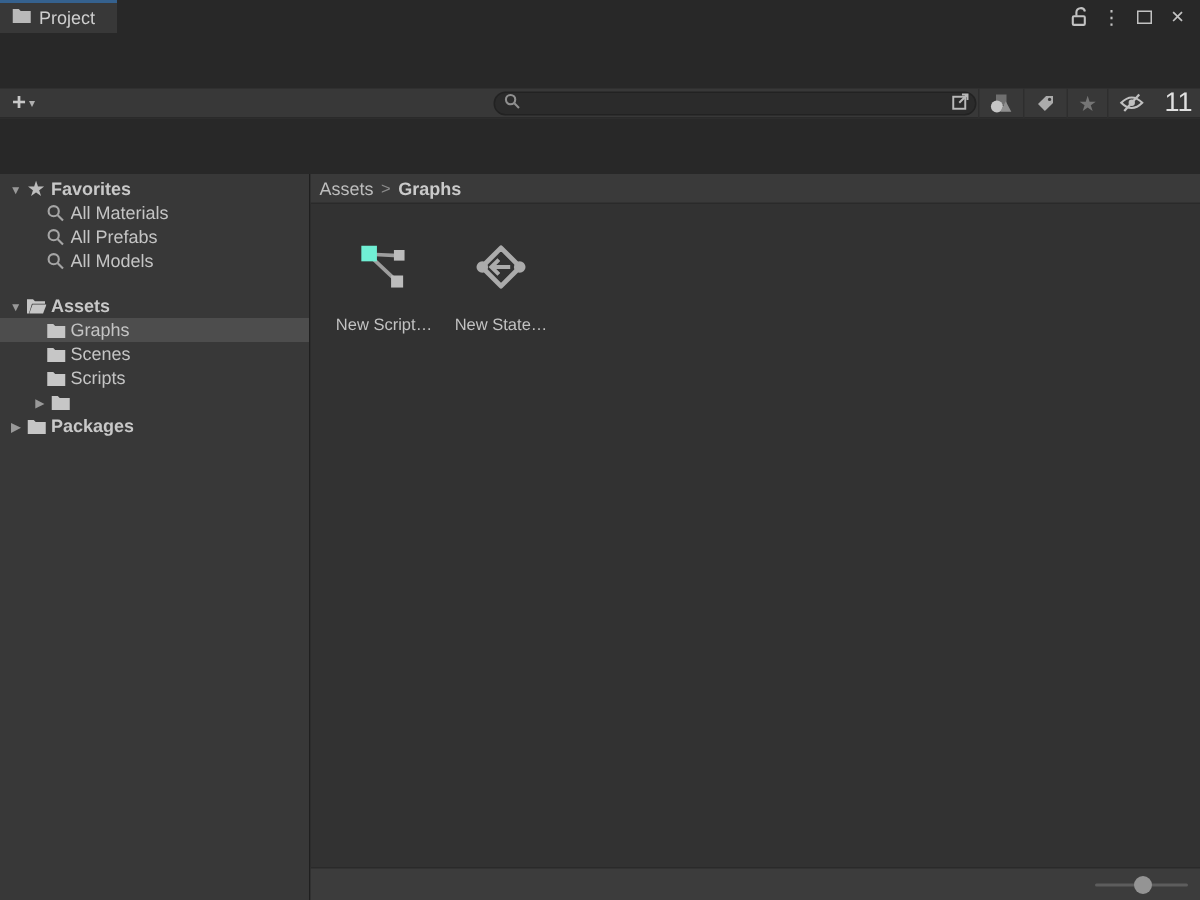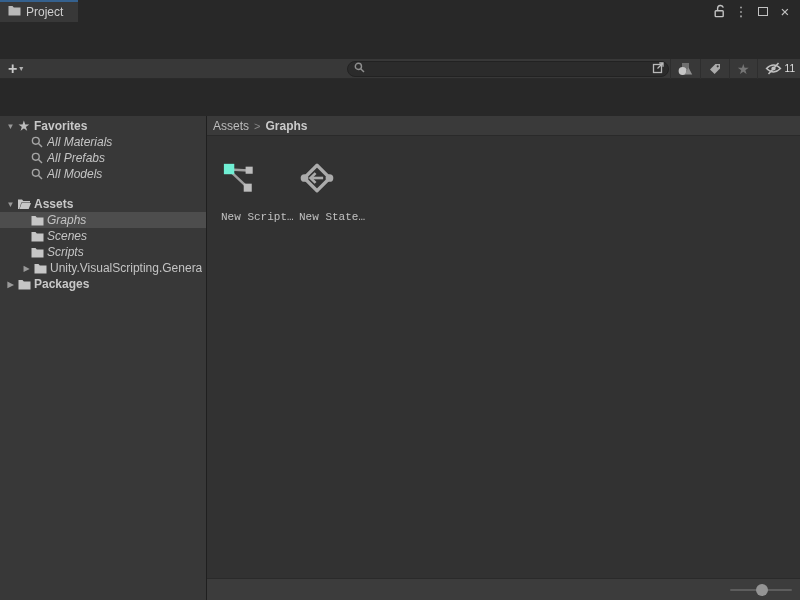--- a/index.html
+++ b/index.html
@@ -21,44 +21,44 @@
   
   .toolbar { height:20px; background:#383838; border-bottom:1px solid #2a2a2a; display:flex; align-items:center; flex:0 0 auto; }
   .plus-btn { display:flex; align-items:center; padding:0 6px 0 8px; height:100%; }
   .plus-glyph { font-size:16px; color:#c8c8c8; font-weight:bold; line-height:1; }
   .dd-arrow { font-size:8px; color:#b0b0b0; margin-left:2px; }
   .tb-spacer { flex:1; }
   .searchbox { width:322px; height:16px; background:#2b2b2b; border:1px solid #222; border-radius:8px; display:flex; align-items:center; padding:0 3px 0 6px; margin-right:1px; }
   .searchbox input { flex:1; background:transparent; border:none; outline:none; color:#cfcfcf; font-size:11px; font-family:"Liberation Sans",sans-serif; min-width:0; }
   .tb-sep { width:1px; height:20px; background:#2e2e2e; }
   .tb-btn { height:20px; display:flex; align-items:center; justify-content:center; padding:0 7px; }
-  .hidden-count { color:#e0e0e0; font-size:10px; margin-left:3px; }
+  .hidden-count { color:#e0e0e0; font-size:18px; margin-left:13px; }
 
   
   .body { flex:1; display:flex; min-height:0; }
   .sidebar { width:207px; background:#383838; border-right:1px solid #1f1f1f; padding-top:2px; overflow:hidden; flex:0 0 auto; }
   .row { height:16px; display:flex; align-items:center; white-space:nowrap; overflow:hidden; }
   .row .tri { width:13px; text-align:center; font-size:8px; color:#999; flex:0 0 auto; margin-left:4px; }
   .row.header { font-weight:bold; color:#c8c8c8; }
   .row .ic { flex:0 0 auto; display:flex; align-items:center; justify-content:center; width:14px; margin-right:3px; }
-  .row.child { padding-left:30px;font-style:italic; }
+  .row.child { padding-left:30px; }
   .row.child2 { padding-left:20px; }
   .row .lbl { overflow:hidden; white-space:nowrap; }
   .row.selected { background:#4d4d4d; }
   .sb-gap { height:14px; }
   .fav-star { color:#bdbdbd; font-size:12px; }
 
   
   .main { flex:1; display:flex; flex-direction:column; min-width:0; }
   .breadcrumb { height:20px; background:#3a3a3a; border-bottom:1px solid #2a2a2a; display:flex; align-items:center; padding-left:6px; gap:5px; flex:0 0 auto; }
   .crumb { color:#bdbdbd; }
   .crumb.current { font-weight:bold; color:#cacaca; }
   .crumb-sep { color:#8a8a8a; font-size:11px; }
   .content { flex:1; background:#323232; padding:24px 0 0 14px; display:flex; align-items:flex-start; gap:8px; min-height:0; }
-  .asset { width:70px; display:flex; flex-direction:column; align-items:flex-start;font-family:Liberation Mono, monospace; }
+  .asset { width:70px; display:flex; flex-direction:column; align-items:center; }
   .asset .thumb { width:36px; height:36px; display:flex; align-items:center; justify-content:center; }
   .asset .alabel { margin-top:15px; font-size:11px; color:#c2c2c2; white-space:nowrap; }
 
   
   .statusbar { height:22px; background:#3c3c3c; border-top:1px solid #2a2a2a; display:flex; align-items:center; justify-content:flex-end; padding-right:8px; flex:0 0 auto; }
   .slider { position:relative; width:62px; height:12px; display:flex; align-items:center; }
   .slider .track { width:100%; height:2px; background:#5d5d5d; border-radius:1px; }
   .slider .knob { position:absolute; left:26px; top:0; width:12px; height:12px; border-radius:50%; background:#949494; }
 </style>
 </head>
@@ -218,21 +218,20 @@
         </span>
         <span class="lbl">Scripts</span>
       </div>
       <div class="row child2">
         <span class="tri" style="margin-left:0;">▶</span>
         <span class="ic">
           <svg width="13" height="11" viewBox="0 0 13 11">
               <path d="M0.5 1h4l1.3 1.4h6.7v8H0.5z" fill="#c6c6c6"></path>
             </svg>
         </span>
-        <span class="lbl">Unity.VisualScripting.Genera</span>
       </div>
       <div class="row header">
         <span class="tri">▶</span>
         <span class="ic">
           <svg width="13" height="11" viewBox="0 0 13 11">
               <path d="M0.5 1h4l1.3 1.4h6.7v8H0.5z" fill="#c6c6c6"></path>
             </svg>
         </span>
         <span class="lbl">Packages</span>
       </div>

